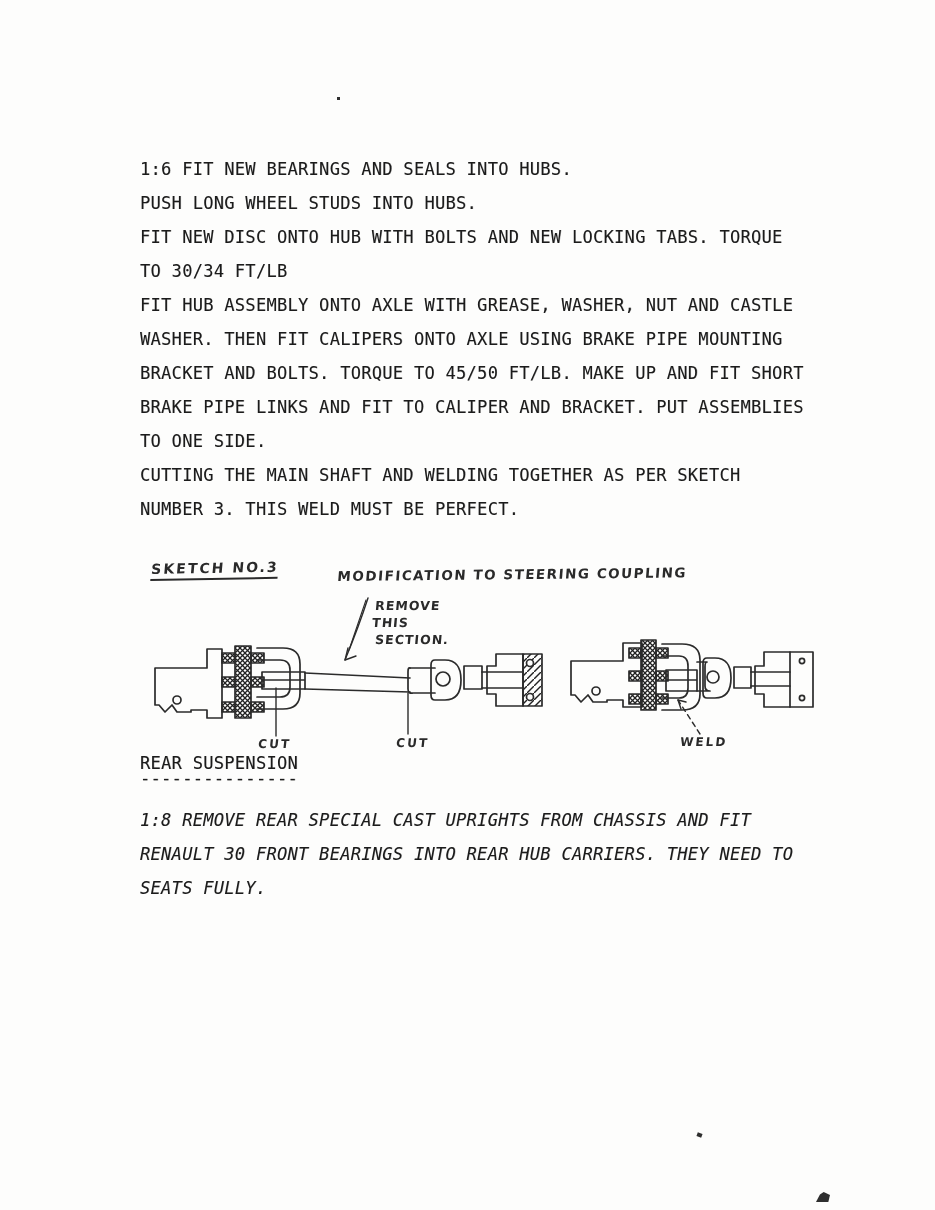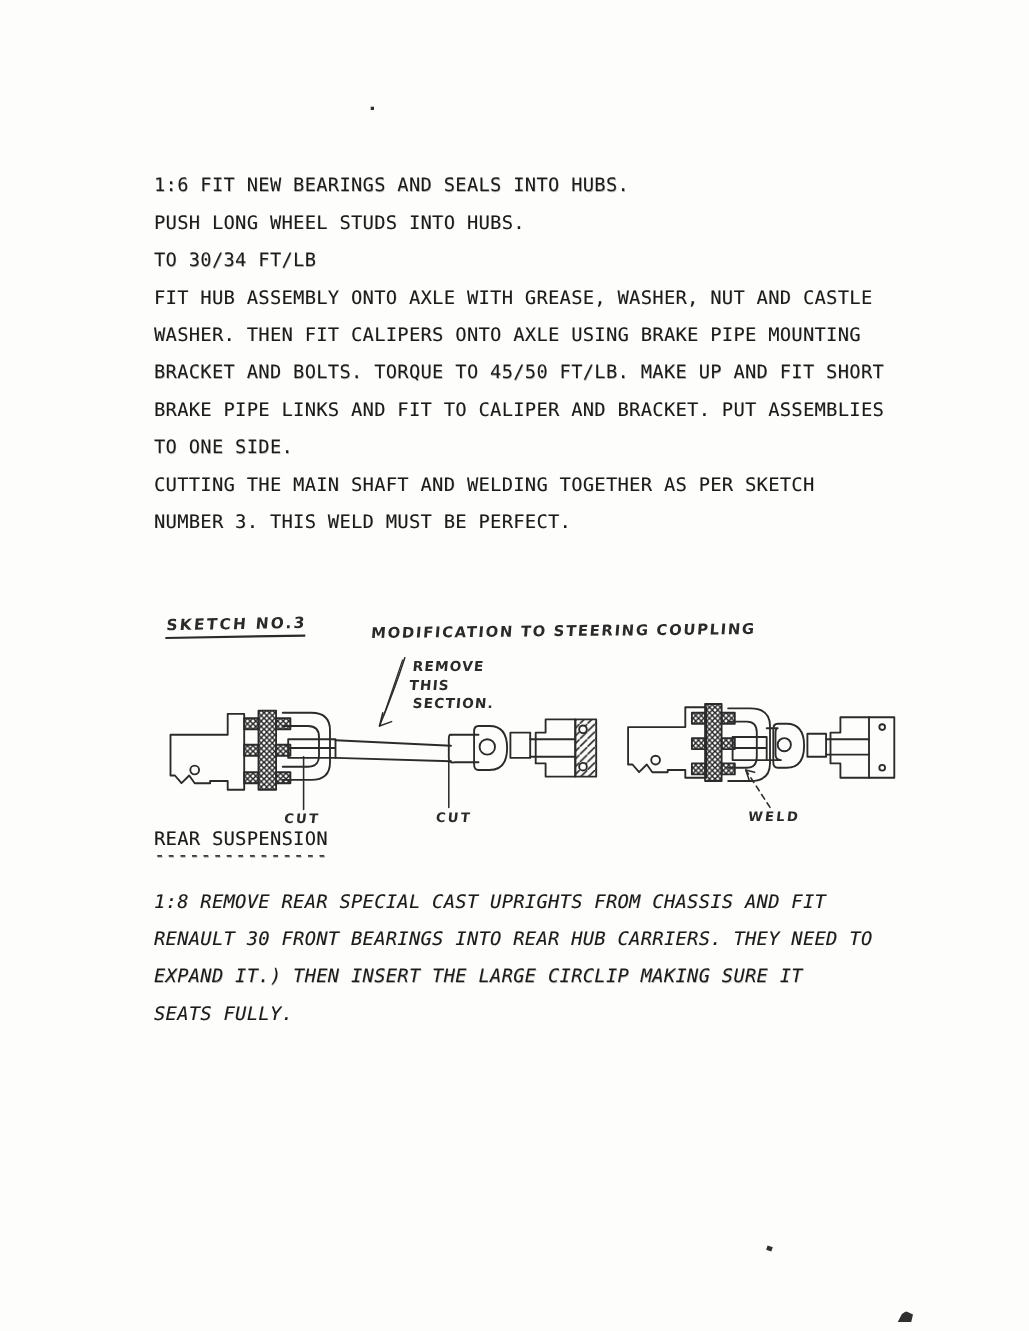--- a/index.html
+++ b/index.html
@@ -41,20 +41,21 @@
 
 <div id="page">
 
   <div class="speck" style="left:337px;top:97px;width:3px;height:3px;"></div>
   <div class="speck" style="left:697px;top:1133px;width:5px;height:4px;transform:rotate(20deg);"></div>
   <div class="speck" id="speck-blob" style="left:816px;top:1192px;width:14px;height:10px;"></div>
 
   <div class="typedblock" style="top:152px;">
     <div class="tline">1:6 FIT NEW BEARINGS AND SEALS INTO HUBS.</div>
     <div class="tline">PUSH LONG WHEEL STUDS INTO HUBS.</div>
+    <div class="tline">FIT NEW DISC ONTO HUB WITH BOLTS AND NEW LOCKING TABS. TORQUE</div>
     <div class="tline">TO 30/34 FT/LB</div>
     <div class="tline">FIT HUB ASSEMBLY ONTO AXLE WITH GREASE, WASHER, NUT AND CASTLE</div>
     <div class="tline">WASHER. THEN FIT CALIPERS ONTO AXLE USING BRAKE PIPE MOUNTING</div>
     <div class="tline">BRACKET AND BOLTS. TORQUE TO 45/50 FT/LB. MAKE UP AND FIT SHORT</div>
     <div class="tline">BRAKE PIPE LINKS AND FIT TO CALIPER AND BRACKET. PUT ASSEMBLIES</div>
     <div class="tline">TO ONE SIDE.</div>
     <div class="tline">CUTTING THE MAIN SHAFT AND WELDING TOGETHER AS PER SKETCH</div>
     <div class="tline">NUMBER 3. THIS WELD MUST BE PERFECT.</div>
   </div>
 
@@ -161,17 +162,16 @@
   </svg>
 
   <div class="heading-wrap">
     <div class="hline">REAR SUSPENSION</div>
     <div class="hline">---------------</div>
   </div>
 
   <div class="typedblock" style="top:803px;font-style:italic;">
     <div class="tline">1:8 REMOVE REAR SPECIAL CAST UPRIGHTS FROM CHASSIS AND FIT</div>
     <div class="tline">RENAULT 30 FRONT BEARINGS INTO REAR HUB CARRIERS. THEY NEED TO</div>
-    <div class="tline">EXPAND IT.) THEN INSERT THE LARGE CIRCLIP MAKING SURE IT</div>
     <div class="tline">SEATS FULLY.</div>
   </div>
 
 </div>
 
 </body></html>

